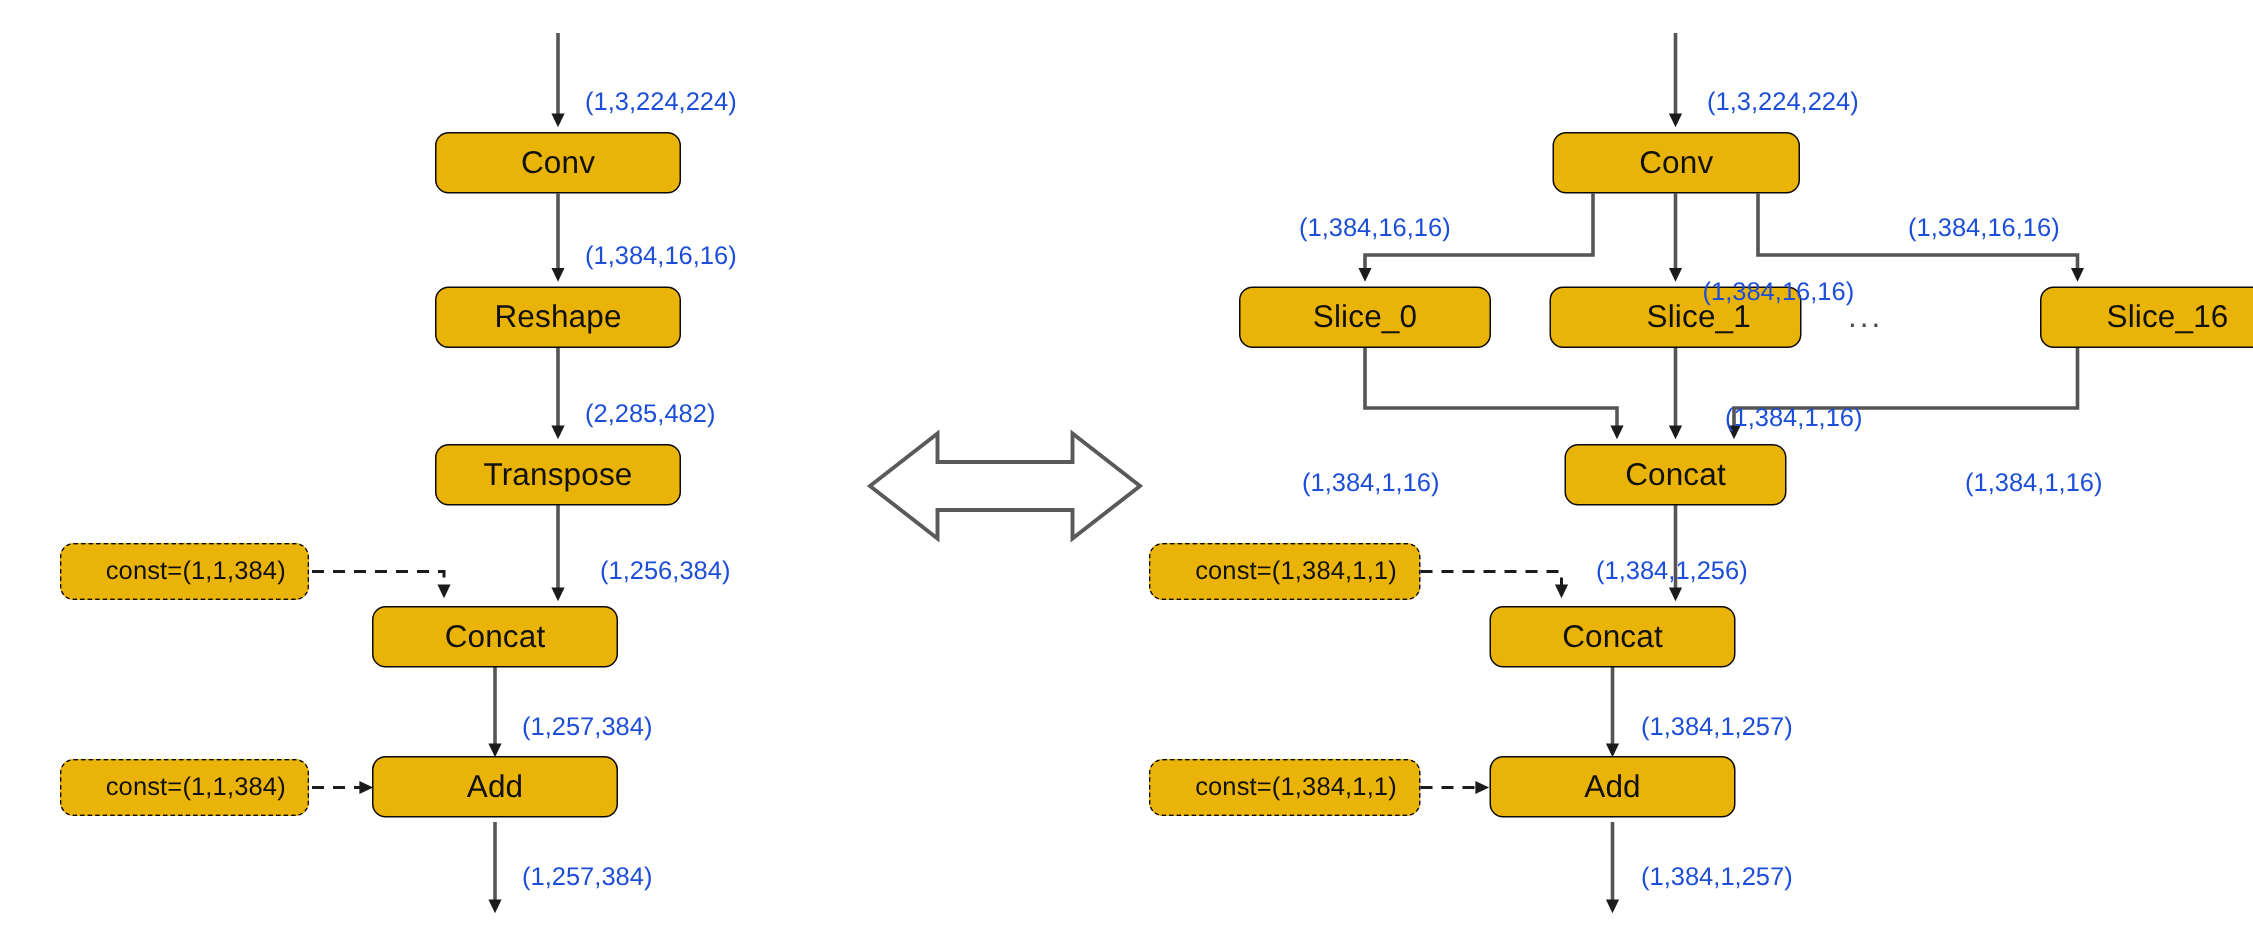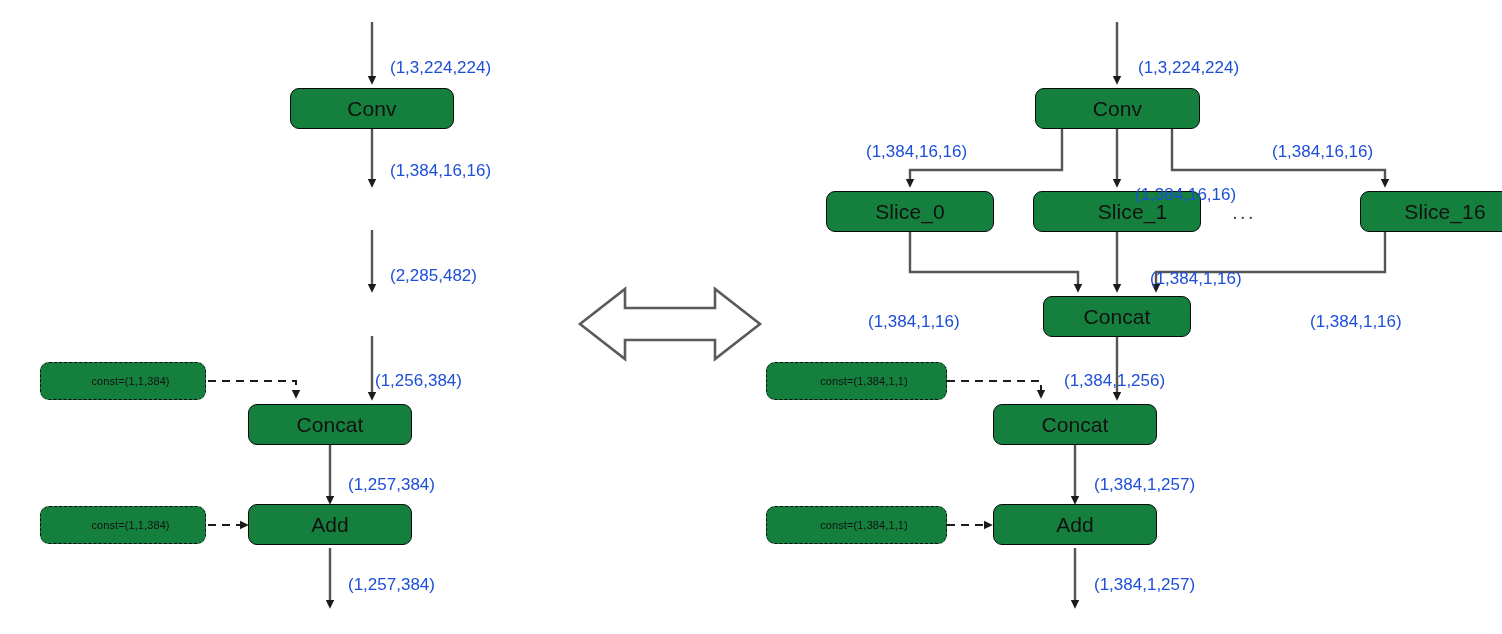--- a/index.html
+++ b/index.html
@@ -9,32 +9,32 @@
     background:#ffffff;
     font-family:"Liberation Sans", sans-serif;
     overflow:hidden;
   }
   #wires{position:absolute;left:0;top:0;width:1502px;height:634px;}
   .node{
     position:absolute;
     box-sizing:border-box;
     border:1.6px solid #0a0a0a;
     border-radius:9px;
-    background:#15803d;
+    background:#eab308;
     display:flex;align-items:center;justify-content:center;
     color:#111111;
     font-size:21px;
     letter-spacing:.1px;
     white-space:nowrap;
     z-index:3;
   }
   .node.const{
     border:1.8px dashed #0a0a0a;
     border-radius:9px;
-    font-size:11px;
+    font-size:17px;
     padding-left:15px;
   }
   .lbl{
     position:absolute;
     color:#1d4ed8;
     font-size:17px;
     white-space:nowrap;
     z-index:4;
     margin-top:24px;
   }
@@ -96,34 +96,36 @@
       <path d="M947,525 L988,525" marker-end="url(#ah2)"></path>
     </g>
 
     <g class="eqsym">
       <path d="M580,324 L625,289 L625,308 L715,308 L715,289 L760,324 L715,359 L715,340 L625,340 L625,359 Z" fill="#ffffff" stroke="#5a5a5a" stroke-width="2.6" stroke-linejoin="miter"></path>
     </g>
   </svg>
 
   <div class="node" style="left:290px;top:88px;width:164px;height:41px;">Conv</div>
 
+  <div class="node" style="left:290px;top:191px;width:164px;height:41px;">Reshape</div>
 
+  <div class="node" style="left:290px;top:296px;width:164px;height:41px;">Transpose</div>
 
   <div class="node" style="left:248px;top:404px;width:164px;height:41px;">Concat</div>
 
   <div class="node" style="left:248px;top:504px;width:164px;height:41px;">Add</div>
 
   <div class="node const" style="left:40px;top:362px;width:166px;height:38px;">const=(1,1,384)</div>
 
   <div class="node const" style="left:40px;top:506px;width:166px;height:38px;">const=(1,1,384)</div>
 
   <div class="lbl" style="left:390px;top:34px;">(1,3,224,224)</div>
   <div class="lbl" style="left:390px;top:137px;">(1,384,16,16)</div>
   <div class="lbl" style="left:390px;top:242px;">(2,285,482)</div>
-  <div class="lbl" style="left:375px;top:347px;">(1,256,384)</div>
+  <div class="lbl" style="left:400px;top:347px;">(1,256,384)</div>
   <div class="lbl" style="left:348px;top:451px;">(1,257,384)</div>
   <div class="lbl" style="left:348px;top:551px;">(1,257,384)</div>
 
   <div class="node" style="left:1035px;top:88px;width:165px;height:41px;">Conv</div>
 
   <div class="node" style="left:826px;top:191px;width:168px;height:41px;">Slice_0</div>
 
   <div class="node" style="left:1033px;top:191px;width:168px;height:41px;padding-left:31px;">Slice_1</div>
 
   <div class="node" style="left:1360px;top:191px;width:170px;height:41px;">Slice_16</div>

